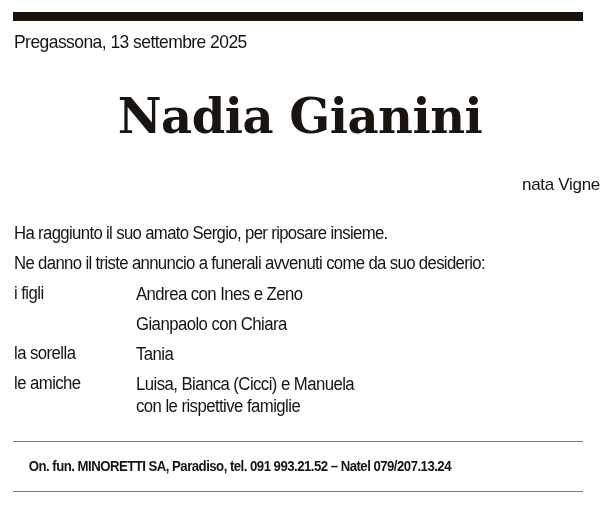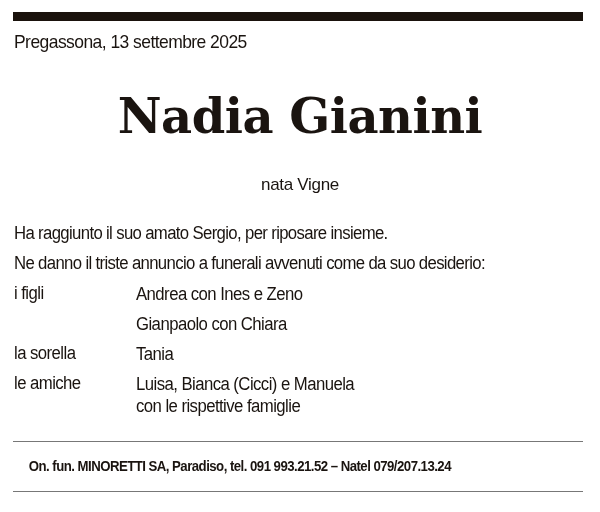--- a/index.html
+++ b/index.html
@@ -1,20 +1,20 @@
 <!DOCTYPE html>
 <html><head>
 <meta charset="utf-8">
 <style>
   html,body{margin:0;padding:0;background:#fff;}
   body{width:600px;height:512px;position:relative;overflow:hidden;color:#1a1410;font-family:"Liberation Sans",sans-serif;}
   .topbar{position:absolute;left:13px;top:12px;width:570px;height:9px;background:#1a120c;}
   .date{position:absolute;left:14px;top:31px;font-size:19px;letter-spacing:-0.6px;transform:scaleX(0.92);transform-origin:left top;white-space:nowrap;}
   .name{position:absolute;left:0;width:600px;top:88px;text-align:center;font-family:"DejaVu Serif",serif;font-weight:bold;font-size:48px;letter-spacing:-0.5px;white-space:nowrap;}
-  .nata{position:absolute;left:0;width:600px;top:175px;text-align:center;font-size:17px;letter-spacing:-0.3px;}
+  .nata{position:absolute;left:0;width:600px;top:175px;text-align:right;font-size:17px;letter-spacing:-0.3px;}
   .line{position:absolute;left:14px;font-size:18px;letter-spacing:-0.7px;white-space:nowrap;transform:scaleX(0.93);transform-origin:left top;}
   .row{position:absolute;left:14px;font-size:18px;letter-spacing:-0.6px;white-space:nowrap;}
   .row .rel{position:absolute;left:0;transform:scaleX(0.93);transform-origin:left top;}
   .row .names{position:absolute;left:122px;transform:scaleX(0.93);transform-origin:left top;line-height:22px;}
   .rule{position:absolute;left:13px;width:570px;height:1px;background:#777;}
   .footer{position:absolute;left:0;width:600px;top:457px;text-align:left;font-size:15px;font-weight:bold;letter-spacing:-0.6px;white-space:nowrap;}
   .footer span{display:inline-block;transform:scaleX(0.88);}
 </style>
 </head>
 <body>

